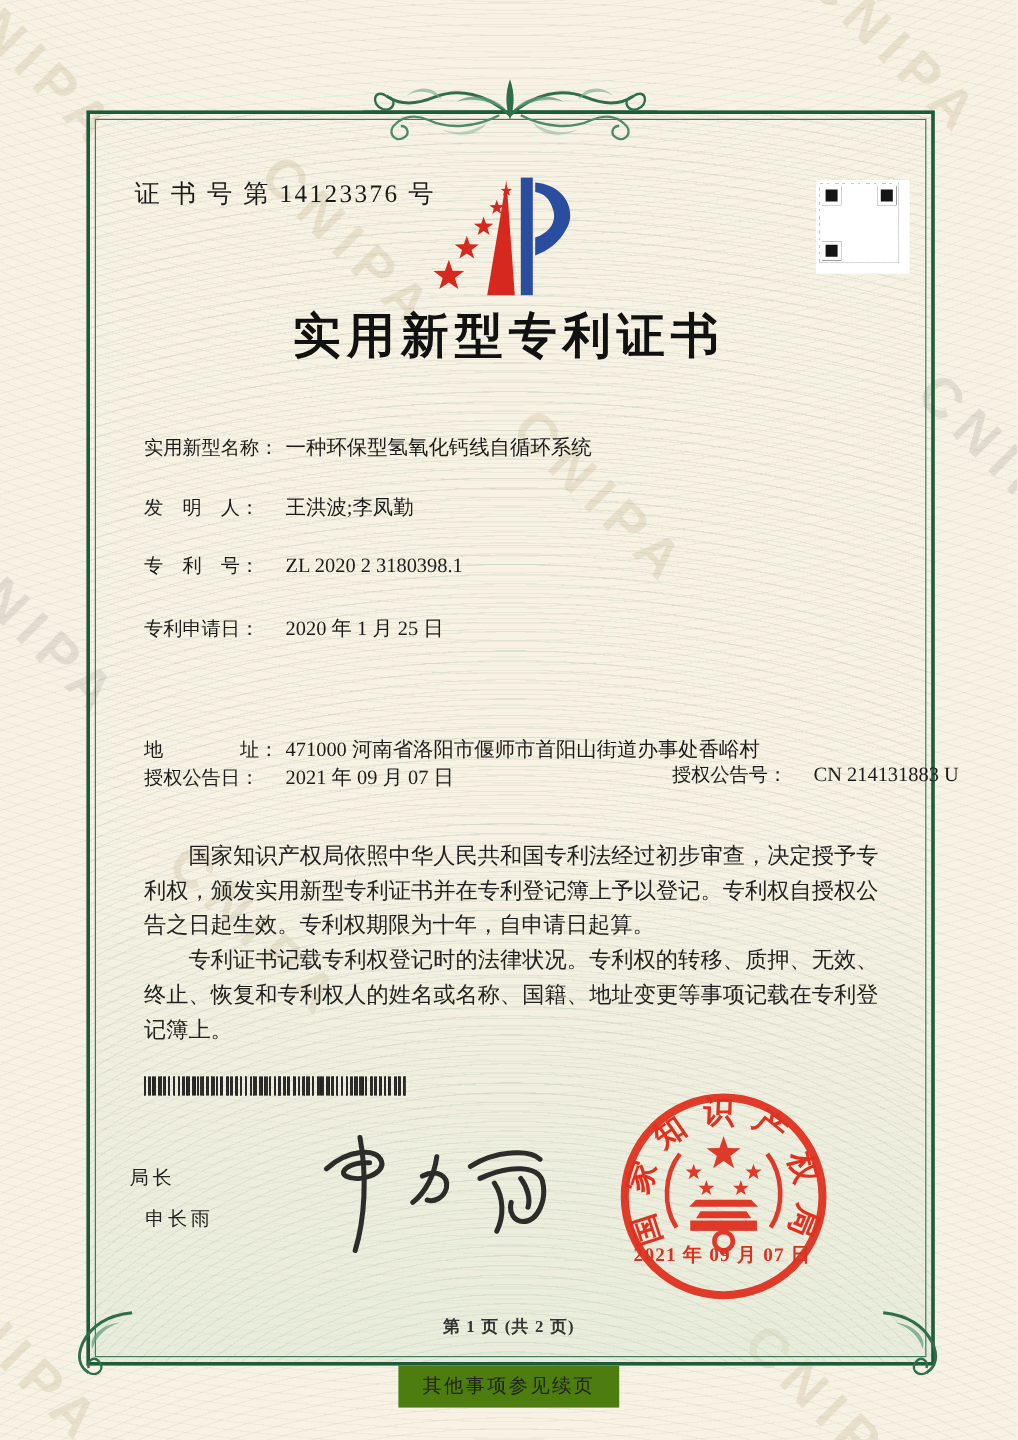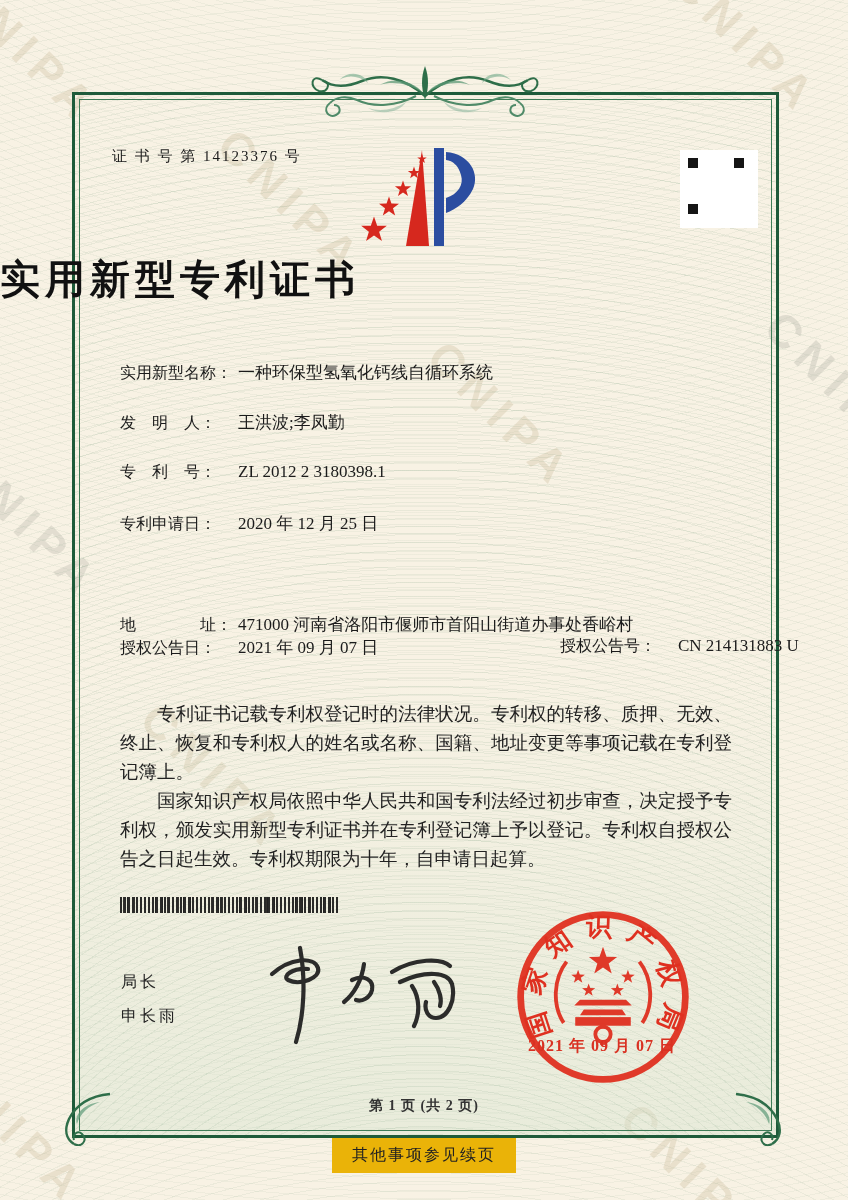--- a/index.html
+++ b/index.html
@@ -13,22 +13,22 @@
   .wm{position:absolute;z-index:0;font-family:"Liberation Sans",sans-serif;font-weight:bold;
       font-size:46px;letter-spacing:9px;color:rgba(200,182,150,0.30);
       transform:rotate(45deg);transform-origin:left top;white-space:nowrap;pointer-events:none;}
   .frame{position:absolute;left:72px;top:92px;width:701px;height:1040px;
       border:3px solid #1e5b3a;z-index:1;
       background:linear-gradient(180deg, rgba(246,243,230,0.0) 55%, rgba(214,228,208,0.45) 100%);}
   .frame::after{content:"";position:absolute;inset:4px;border:1px solid #3f7c57;}
   .frame::before{content:"";position:absolute;inset:0;pointer-events:none;
     background:repeating-radial-gradient(circle at 50% 130%, rgba(100,145,110,0.10) 0 1px, transparent 1px 8px);}
   .content{position:absolute;inset:0;z-index:2;}
-  .cert-no{position:absolute;left:112px;top:147px;font-size:15px;letter-spacing:2px;color:#1a1a1a;}
-  .title{position:absolute;left:0;top:252px;width:848px;text-align:left;font-size:40px;
+  .cert-no{position:absolute;left:112px;top:147px;font-size:21px;letter-spacing:2px;color:#1a1a1a;}
+  .title{position:absolute;left:0;top:252px;width:848px;text-align:center;font-size:40px;
       font-weight:bold;letter-spacing:5px;color:#111;}
   .logo{position:absolute;left:360px;top:144px;}
   .qr{position:absolute;left:680px;top:150px;width:72px;height:72px;background:#fff;padding:3px;}
   .qr-pat{width:66px;height:66px;position:relative;background-color:#fff;
     background-image:
       repeating-linear-gradient(90deg,#151515 0 3px,transparent 3px 6px,#151515 6px 8px,transparent 8px 13px),
       repeating-linear-gradient(0deg,#151515 0 3px,transparent 3px 7px,#151515 7px 9px,transparent 9px 12px);
     background-blend-mode:lighten;}
   .finder{position:absolute;width:16px;height:16px;background:#151515;
     box-shadow:inset 0 0 0 3px #fff, inset 0 0 0 6px #151515;}
@@ -38,30 +38,30 @@
   .fvalue{font-size:17px;margin-left:6px;}
   .pair2{position:absolute;left:440px;top:0;}
   .body-text{position:absolute;left:120px;top:700px;width:612px;}
   .body-text p{margin:0;text-indent:2em;font-size:18.5px;line-height:29px;
       text-align:justify;color:#222;}
   .barcode{position:absolute;left:120px;top:897px;width:218px;height:16px;
     background:
       repeating-linear-gradient(90deg,#2a2a28 0 2px,transparent 2px 4px),
       repeating-linear-gradient(90deg,transparent 0 3px,#33312e 3px 4px,transparent 4px 11px),
       repeating-linear-gradient(90deg,#222 0 1px,transparent 1px 7px);}
-  .director-title{position:absolute;left:121px;top:972px;font-size:16px;letter-spacing:3px;color:#222;}
+  .director-title{position:absolute;left:108px;top:972px;font-size:16px;letter-spacing:3px;color:#222;}
   .director-name{position:absolute;left:121px;top:1006px;font-size:16px;letter-spacing:3px;color:#222;text-align:center;}
   .signature{position:absolute;left:252px;top:942px;}
   .seal{position:absolute;left:512px;top:906px;}
   .seal-date{position:absolute;left:520px;top:1036px;width:164px;text-align:center;
       font-size:16px;letter-spacing:1px;color:#d93122;font-weight:bold;white-space:nowrap;z-index:3;}
   .page-num{position:absolute;left:0;top:1097px;width:848px;text-align:center;
       font-size:14px;letter-spacing:1px;color:#333;font-weight:bold;}
   .note-box{position:absolute;left:50%;transform:translateX(-50%);top:1138px;
-      background:#eab308;padding:7px 20px;font-size:16px;letter-spacing:2px;color:#222;z-index:2;}
+      background:#4d7c0f;padding:7px 20px;font-size:16px;letter-spacing:2px;color:#222;z-index:2;}
   .orn-top{position:absolute;left:302px;top:56px;z-index:2;}
   .corner{position:absolute;z-index:2;}
 </style>
 </head>
 <body>
 
 <div class="page">
 
   <svg width="0" height="0" style="position:absolute">
     <defs>
@@ -141,38 +141,38 @@
 
     <div class="title">实用新型专利证书</div>
 
     <div class="field" style="top:361px">
       <span class="flabel">实用新型名称：</span><span class="fvalue">一种环保型氢氧化钙线自循环系统</span>
     </div>
     <div class="field" style="top:411px">
       <span class="flabel">发　明　人：</span><span class="fvalue">王洪波;李凤勤</span>
     </div>
     <div class="field" style="top:462px">
-      <span class="flabel">专　利　号：</span><span class="fvalue">ZL 2012 2 3180398.1</span>
+      <span class="flabel">专　利　号：</span><span class="fvalue">ZL 2020 2 3180398.1</span>
     </div>
     <div class="field" style="top:512px">
-      <span class="flabel">专利申请日：</span><span class="fvalue">2020 年 12 月 25 日</span>
+      <span class="flabel">专利申请日：</span><span class="fvalue">2020 年 1 月 25 日</span>
     </div>
     <div class="field" style="top:613px">
       <span class="flabel">地　　　　址：</span><span class="fvalue">471000  河南省洛阳市偃师市首阳山街道办事处香峪村</span>
     </div>
     <div class="field" style="top:636px;width:612px">
       <span class="flabel">授权公告日：</span><span class="fvalue">2021 年 09 月 07 日</span>
       <span class="pair2">
         <span class="flabel">授权公告号：</span><span class="fvalue">CN 214131883 U</span>
       </span>
     </div>
 
     <div class="body-text">
+      <p>国家知识产权局依照中华人民共和国专利法经过初步审查，决定授予专利权，颁发实用新型专利证书并在专利登记簿上予以登记。专利权自授权公告之日起生效。专利权期限为十年，自申请日起算。</p>
       <p>专利证书记载专利权登记时的法律状况。专利权的转移、质押、无效、终止、恢复和专利权人的姓名或名称、国籍、地址变更等事项记载在专利登记簿上。</p>
-      <p>国家知识产权局依照中华人民共和国专利法经过初步审查，决定授予专利权，颁发实用新型专利证书并在专利登记簿上予以登记。专利权自授权公告之日起生效。专利权期限为十年，自申请日起算。</p>
     </div>
 
     <div class="barcode"></div>
 
     <div class="director-title">局长</div>
     <div class="director-name">申长雨</div>
 
     <svg class="signature" width="210" height="104" viewBox="0 0 210 104">
       <g stroke="#1c1c1c" stroke-width="4.2" fill="none" stroke-linecap="round" opacity="0.92">
         <path d="M20,32 C38,16 62,14 66,26 C69,36 48,44 36,38 C30,34 40,26 56,27"></path>

